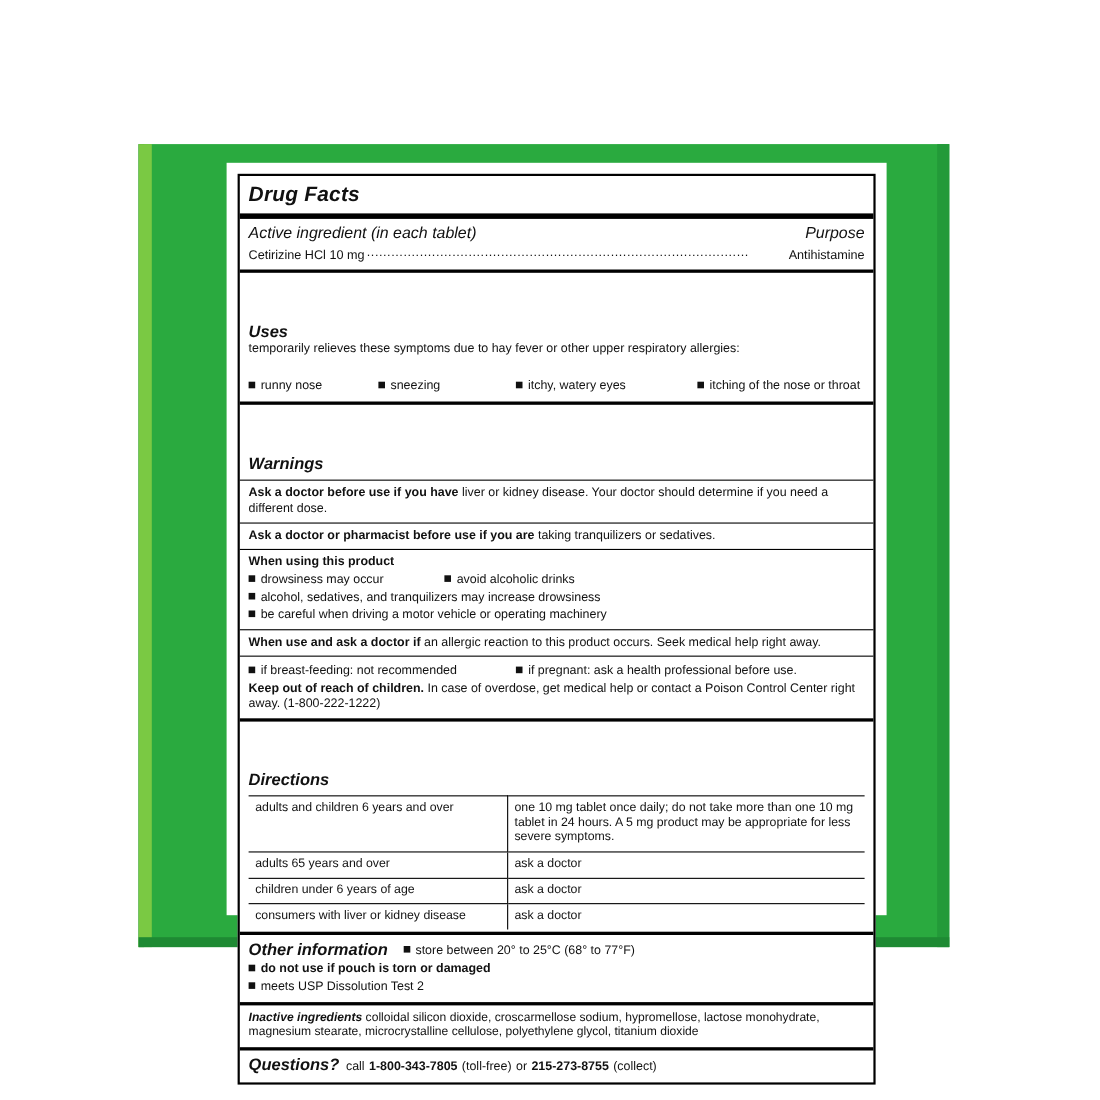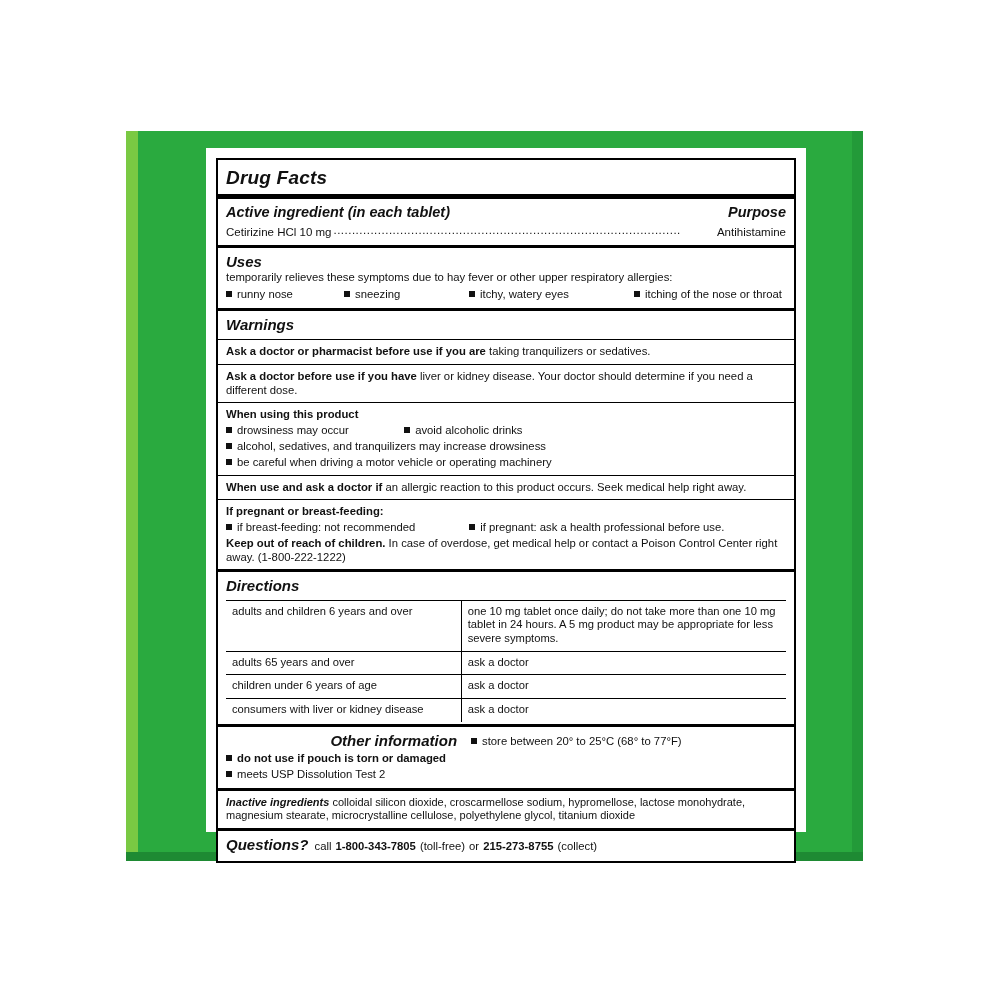--- a/index.html
+++ b/index.html
@@ -94,21 +94,21 @@
     font-size: 19px;
     font-weight: bold;
     font-style: italic;
     letter-spacing: .2px;
     padding: 6px 8px 5px 8px;
   }
   .hdr-row {
     display: flex;
     justify-content: space-between;
     align-items: flex-end;
-    font-weight: bold;
+    font-weight: normal;
     font-style: italic;
     font-size: 14.5px;
   }
   .dotline {
     display: flex;
     align-items: baseline;
     font-size: 11.5px;
     margin-top: 3px;
     white-space: nowrap;
   }
@@ -118,27 +118,28 @@
     margin: 0 2px;
     position: relative;
     top: -2px;
     letter-spacing: .5px;
     color: #111;
   }
   .sec-head {
     font-size: 15px;
     font-weight: bold;
     font-style: italic;
+    margin-top: 40px;
   }
   .body-text { font-size: 11.3px; }
   .b { font-weight: bold; }
   .bullets {
     display: flex;
     gap: 0px;
-    margin-top: 3px;
+    margin-top: 20px;
     font-size: 11.3px;
   }
   .bullets > div { white-space: nowrap; }
   .sq::before {
     content: "";
     display: inline-block;
     width: 6px;
     height: 6px;
     background: #111;
     margin-right: 5px;
@@ -157,21 +158,21 @@
     margin-top: 4px;
   }
   .dir-table td {
     border-top: 1px solid #000;
     padding: 4px 6px 5px 6px;
     vertical-align: top;
   }
   .dir-table tr:first-child td { border-top: 1px solid #000; margin-top: 20px; }
   .dir-table td.left { width: 42%; border-right: 1px solid #000; }
 
-  .oi-grid { display: flex; align-items: flex-start; justify-content: center; }
+  .oi-grid { display: flex; align-items: flex-start; }
   .oi-left { font-size: 15px; font-weight: bold; font-style: italic; white-space: nowrap; }
   .oi-right { margin-left: 14px; font-size: 11.3px; padding-top: 3px;}
 
   .ii-line { font-size: 11px; }
   .ii-head { font-size: 11px; font-weight: bold; font-style: italic; text-align: right; }
 
   .q-line { font-size: 11.3px; display: flex; align-items: baseline; }
   .q-head { font-size: 15px; font-weight: bold; font-style: italic; margin-right: 6px; white-space: nowrap;}
   .inline-b { font-weight: bold; }
 </style>
@@ -215,29 +216,29 @@
       </div>
     </div>
 
     <div class="rule-med">
       <div class="warn-block">
         <div class="sec-head">Warnings</div>
       </div>
 
       <div class="warn-block rule-thin">
         <div class="body-text">
+          <span class="b">Ask a doctor before use if you have</span>
+          <span>liver or kidney disease. Your doctor should determine if you need a different dose.</span>
+        </div>
+      </div>
+
+      <div class="warn-block rule-thin">
+        <div class="body-text">
           <span class="b">Ask a doctor or pharmacist before use if you are</span>
           <span>taking tranquilizers or sedatives.</span>
-        </div>
-      </div>
-
-      <div class="warn-block rule-thin">
-        <div class="body-text">
-          <span class="b">Ask a doctor before use if you have</span>
-          <span>liver or kidney disease. Your doctor should determine if you need a different dose.</span>
         </div>
       </div>
 
       <div class="warn-block rule-thin">
         <div class="body-text b">When using this product</div>
         <div class="bl-row">
           <span class="sq" style="display:inline-block;width:175px">drowsiness may occur</span>
           <span class="sq">avoid alcoholic drinks</span>
         </div>
         <div class="bl-row sq">alcohol, sedatives, and tranquilizers may increase drowsiness</div>
@@ -245,21 +246,20 @@
       </div>
 
       <div class="warn-block rule-thin">
         <div class="body-text">
           <span class="b">When use and ask a doctor if</span>
           <span>an allergic reaction to this product occurs. Seek medical help right away.</span>
         </div>
       </div>
 
       <div class="warn-block rule-thin">
-        <div class="body-text b">If pregnant or breast-feeding:</div>
         <div class="bl-row">
           <span class="sq" style="display:inline-block;width:240px">if breast-feeding: not recommended</span>
           <span class="sq">if pregnant: ask a health professional before use.</span>
         </div>
         <div class="body-text" style="margin-top:2px">
           <span class="b">Keep out of reach of children.</span>
           <span>In case of overdose, get medical help or contact a Poison Control Center right away. (1-800-222-1222)</span>
         </div>
       </div>
     </div>

